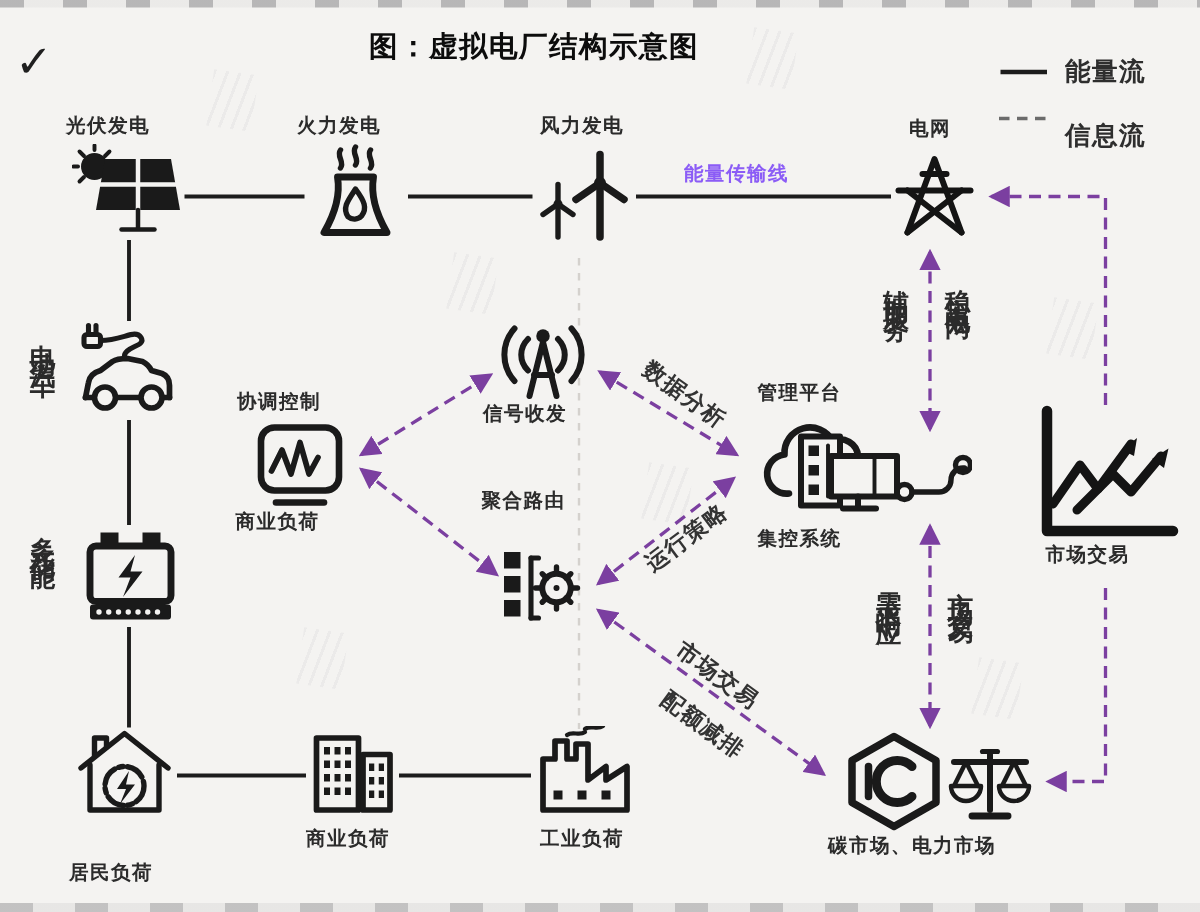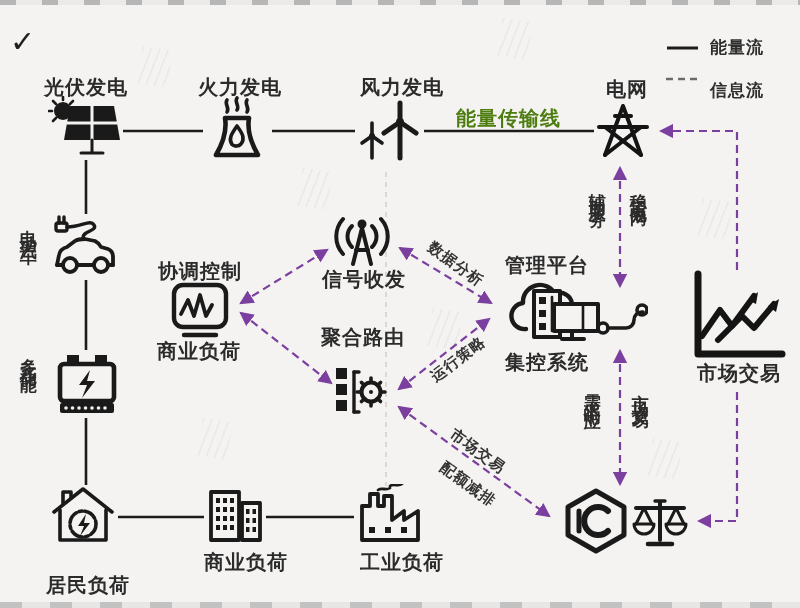--- a/index.html
+++ b/index.html
@@ -1,22 +1,22 @@
 <!DOCTYPE html>
 <html><head>
 <meta charset="utf-8">
 <style>
   html,body{margin:0;padding:0;background:#e9e8e6;}
   #canvas{position:relative;width:800px;height:608px;background:#f4f3f1;
     font-family:"Liberation Sans","DejaVu Sans",sans-serif;overflow:hidden;}
   #connectors{position:absolute;left:0;top:0;}
-  .lbl{position:absolute;color:#2b2b2b;font-weight:600;font-size:20px;
+  .lbl{position:absolute;color:#2b2b2b;font-weight:600;font-size:13px;
     letter-spacing:1px;white-space:nowrap;line-height:1.05;}
   .title{font-size:19px;font-weight:700;color:#0c0c0c;letter-spacing:1px;}
-  .boldline{font-weight:700;color:#4d7c0f;font-family:Liberation Mono, monospace;}
+  .boldline{font-weight:700;color:#8b5cf6;}
   .v{writing-mode:vertical-rl;text-orientation:upright;letter-spacing:6px;font-size:17px;}
   .rot{font-size:15px;color:#333;font-weight:600;transform-origin:center;text-align:center;}
   .legend-lbl{font-size:17px;color:#2e2e2e;font-weight:600;}
   .check{position:absolute;font-size:30px;font-weight:700;color:#1f1f1f;}
   .ic{position:absolute;}
   .ic svg{display:block;}
   .wm{position:absolute;width:30px;height:38px;opacity:.55;
     background:repeating-linear-gradient(103deg,rgba(90,88,110,.10) 0 2px,transparent 2px 8px);
     transform:rotate(8deg);}
   .edge-smudge-top{position:absolute;left:0;top:0;width:800px;height:5px;
@@ -315,20 +315,21 @@
       <path d="M26,5 H36" stroke-width="3.4"></path>
       <path d="M19,48 H43" stroke-width="4.6"></path>
       <path d="M15,12 L7,28 M15,12 L23,28" stroke-width="3"></path>
       <path d="M5,28 A10,10 0 0 0 25,28 Z" stroke-width="3"></path>
       <path d="M47,12 L39,28 M47,12 L55,28" stroke-width="3"></path>
       <path d="M37,28 A10,10 0 0 0 57,28 Z" stroke-width="3"></path>
     </svg>
   </div>
 
   <div class="check" style="left:10px;top:24px">✓</div>
+  <div class="lbl title" style="left:246px;top:22px">图：虚拟电厂结构示意图</div>
 
   <div class="lbl legend-lbl" style="left:710px;top:39px">能量流</div>
   <div class="lbl legend-lbl" style="left:710px;top:82px">信息流</div>
 
   <div class="lbl" style="left:44px;top:77px">光伏发电</div>
   <div class="lbl" style="left:198px;top:77px">火力发电</div>
   <div class="lbl" style="left:360px;top:77px">风力发电</div>
   <div class="lbl" style="left:606px;top:79px">电网</div>
   <div class="lbl boldline" style="left:456px;top:109px">能量传输线</div>
 
@@ -339,20 +340,21 @@
   <div class="lbl" style="left:157px;top:341px">商业负荷</div>
   <div class="lbl" style="left:322px;top:269px">信号收发</div>
   <div class="lbl" style="left:321px;top:327px">聚合路由</div>
   <div class="lbl" style="left:505px;top:255px">管理平台</div>
   <div class="lbl" style="left:505px;top:352px">集控系统</div>
   <div class="lbl" style="left:697px;top:363px">市场交易</div>
 
   <div class="lbl" style="left:46px;top:575px">居民负荷</div>
   <div class="lbl" style="left:204px;top:552px">商业负荷</div>
   <div class="lbl" style="left:360px;top:552px">工业负荷</div>
+  <div class="lbl" style="left:552px;top:557px">碳市场、电力市场</div>
 
   <div class="lbl v" style="left:588px;top:179px">辅助服务</div>
   <div class="lbl v" style="left:629px;top:179px">稳定电网</div>
   <div class="lbl v" style="left:583px;top:381px">需求响应</div>
   <div class="lbl v" style="left:631px;top:381px">市场交易</div>
 
   <div class="lbl rot" style="left:414px;top:256px;width:84px;transform:rotate(36deg)">数据分析</div>
   <div class="lbl rot" style="left:416px;top:351px;width:84px;transform:rotate(-37deg)">运行策略</div>
   <div class="lbl rot" style="left:436px;top:443px;width:84px;transform:rotate(36deg)">市场交易</div>
   <div class="lbl rot" style="left:426px;top:476px;width:84px;transform:rotate(36deg)">配额减排</div>

